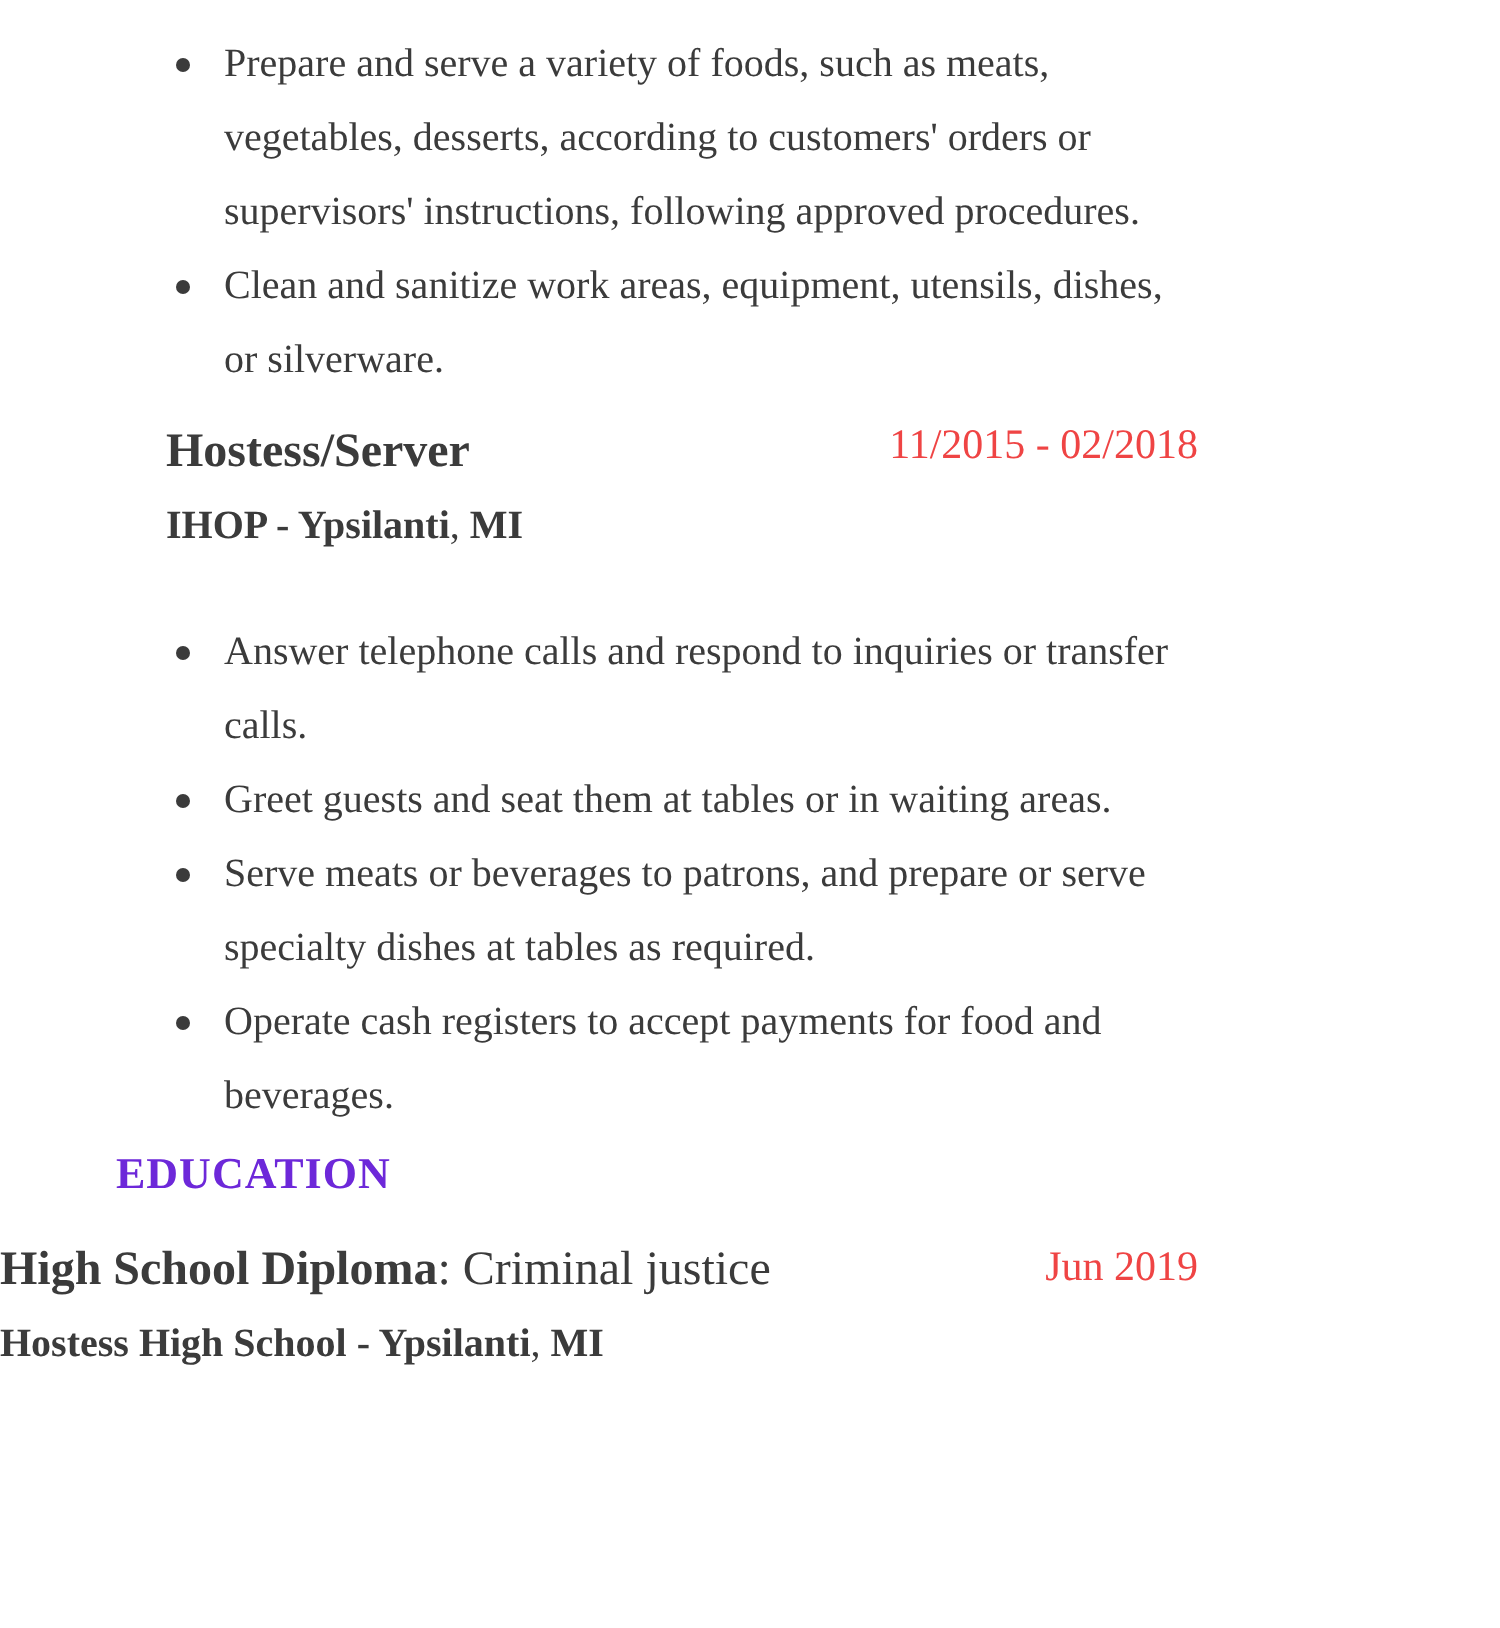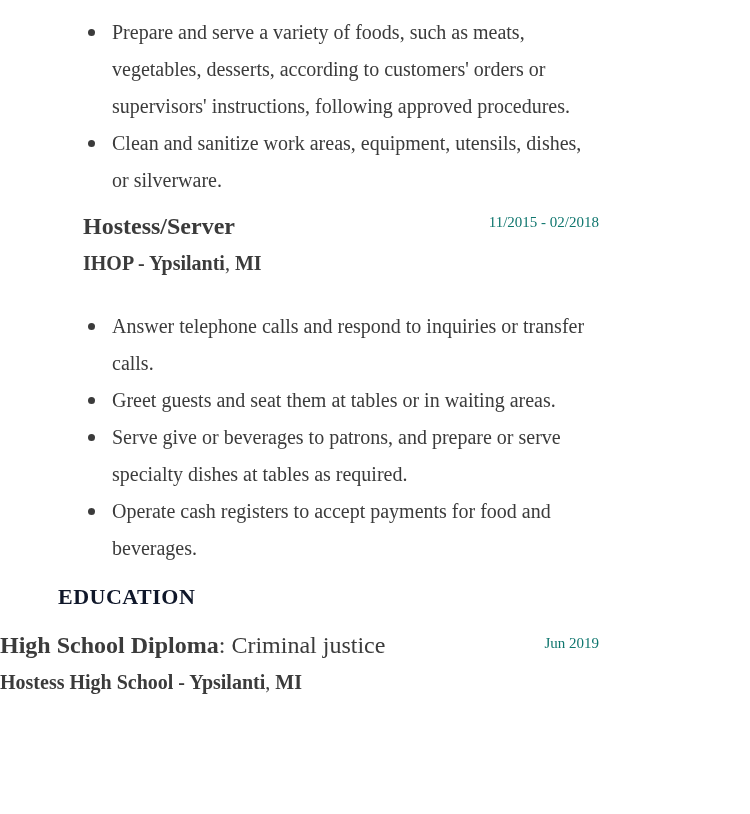--- a/index.html
+++ b/index.html
@@ -60,38 +60,38 @@
     font-size: 24px;
     line-height: 37px;
     font-weight: bold;
     display: block;
   }
   .date {
     position: absolute;
     right: 0;
     top: 0;
     font-weight: normal;
-    font-size: 15px;
+    font-size: 21px;
     line-height: 28px;
-    color: #0f766e;
+    color: #ef4444;
     white-space: nowrap;
   }
   .edu-date { line-height: 32px; }
   
   ul.bullets.after-header {
     margin-top: 26px;
   }
   
   .edu-heading {
-    margin: 15px 0 0 58px;
+    margin: 5px 0 0 58px;
     font-size: 22px;
     line-height: 30px;
     font-weight: bold;
     letter-spacing: 0.5px;
-    color: #0f172a;
+    color: #6d28d9;
   }
   .edu-entry {
     margin-top: 15px;
     padding-right: 57px;
     font-size: 20px;
     line-height: 37px;
   }
   .b { font-weight: bold; }
   .r { font-weight: normal; }
 </style>
@@ -115,21 +115,21 @@
         <span class="hline">Hostess/Server</span>
         <span class="date">11/2015 - 02/2018</span>
       </div>
       <div class="hline"><span class="b">IHOP - Ypsilanti</span><span class="r">, </span><span class="b">MI</span></div>
     </div>
 
     <ul class="bullets after-header">
         <li class="bullet">Answer telephone calls and respond to inquiries or transfer
 calls.</li>
         <li class="bullet">Greet guests and seat them at tables or in waiting areas.</li>
-        <li class="bullet">Serve give or beverages to patrons, and prepare or serve
+        <li class="bullet">Serve meats or beverages to patrons, and prepare or serve
 specialty dishes at tables as required.</li>
         <li class="bullet">Operate cash registers to accept payments for food and
 beverages.</li>
       </ul>
 
   </section>
 
   <section>
 
     <h2 class="edu-heading">EDUCATION</h2>

